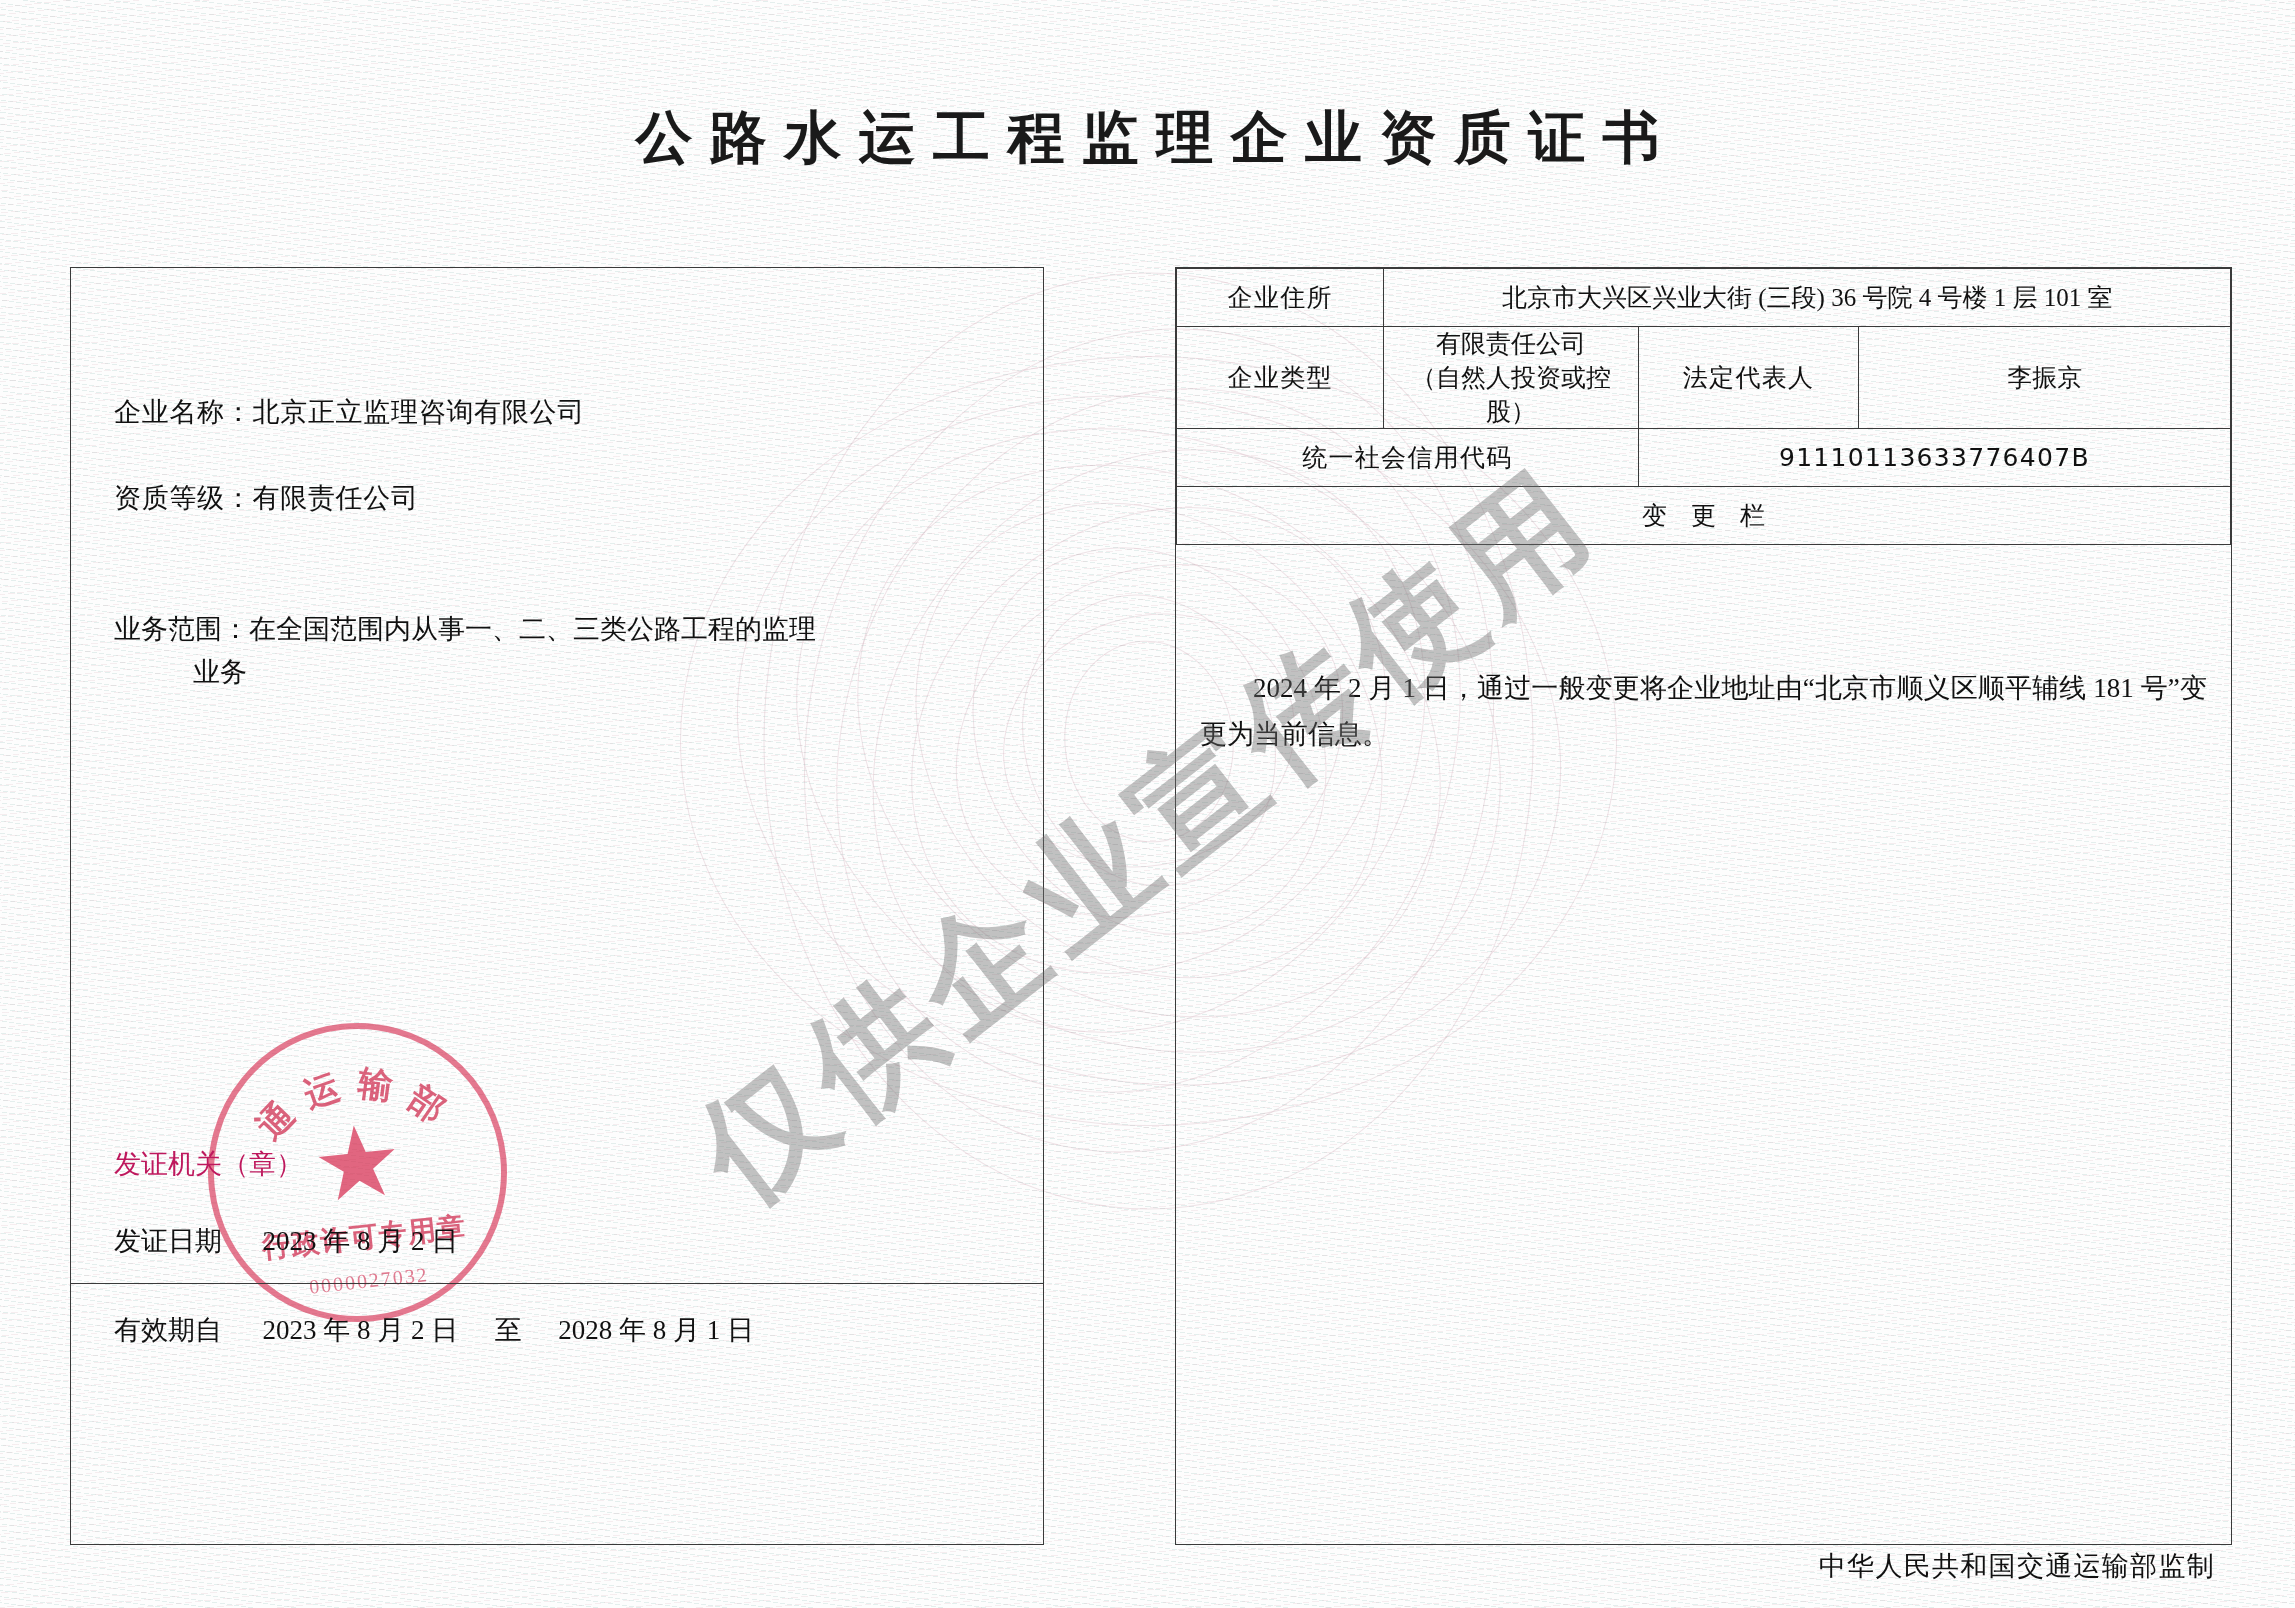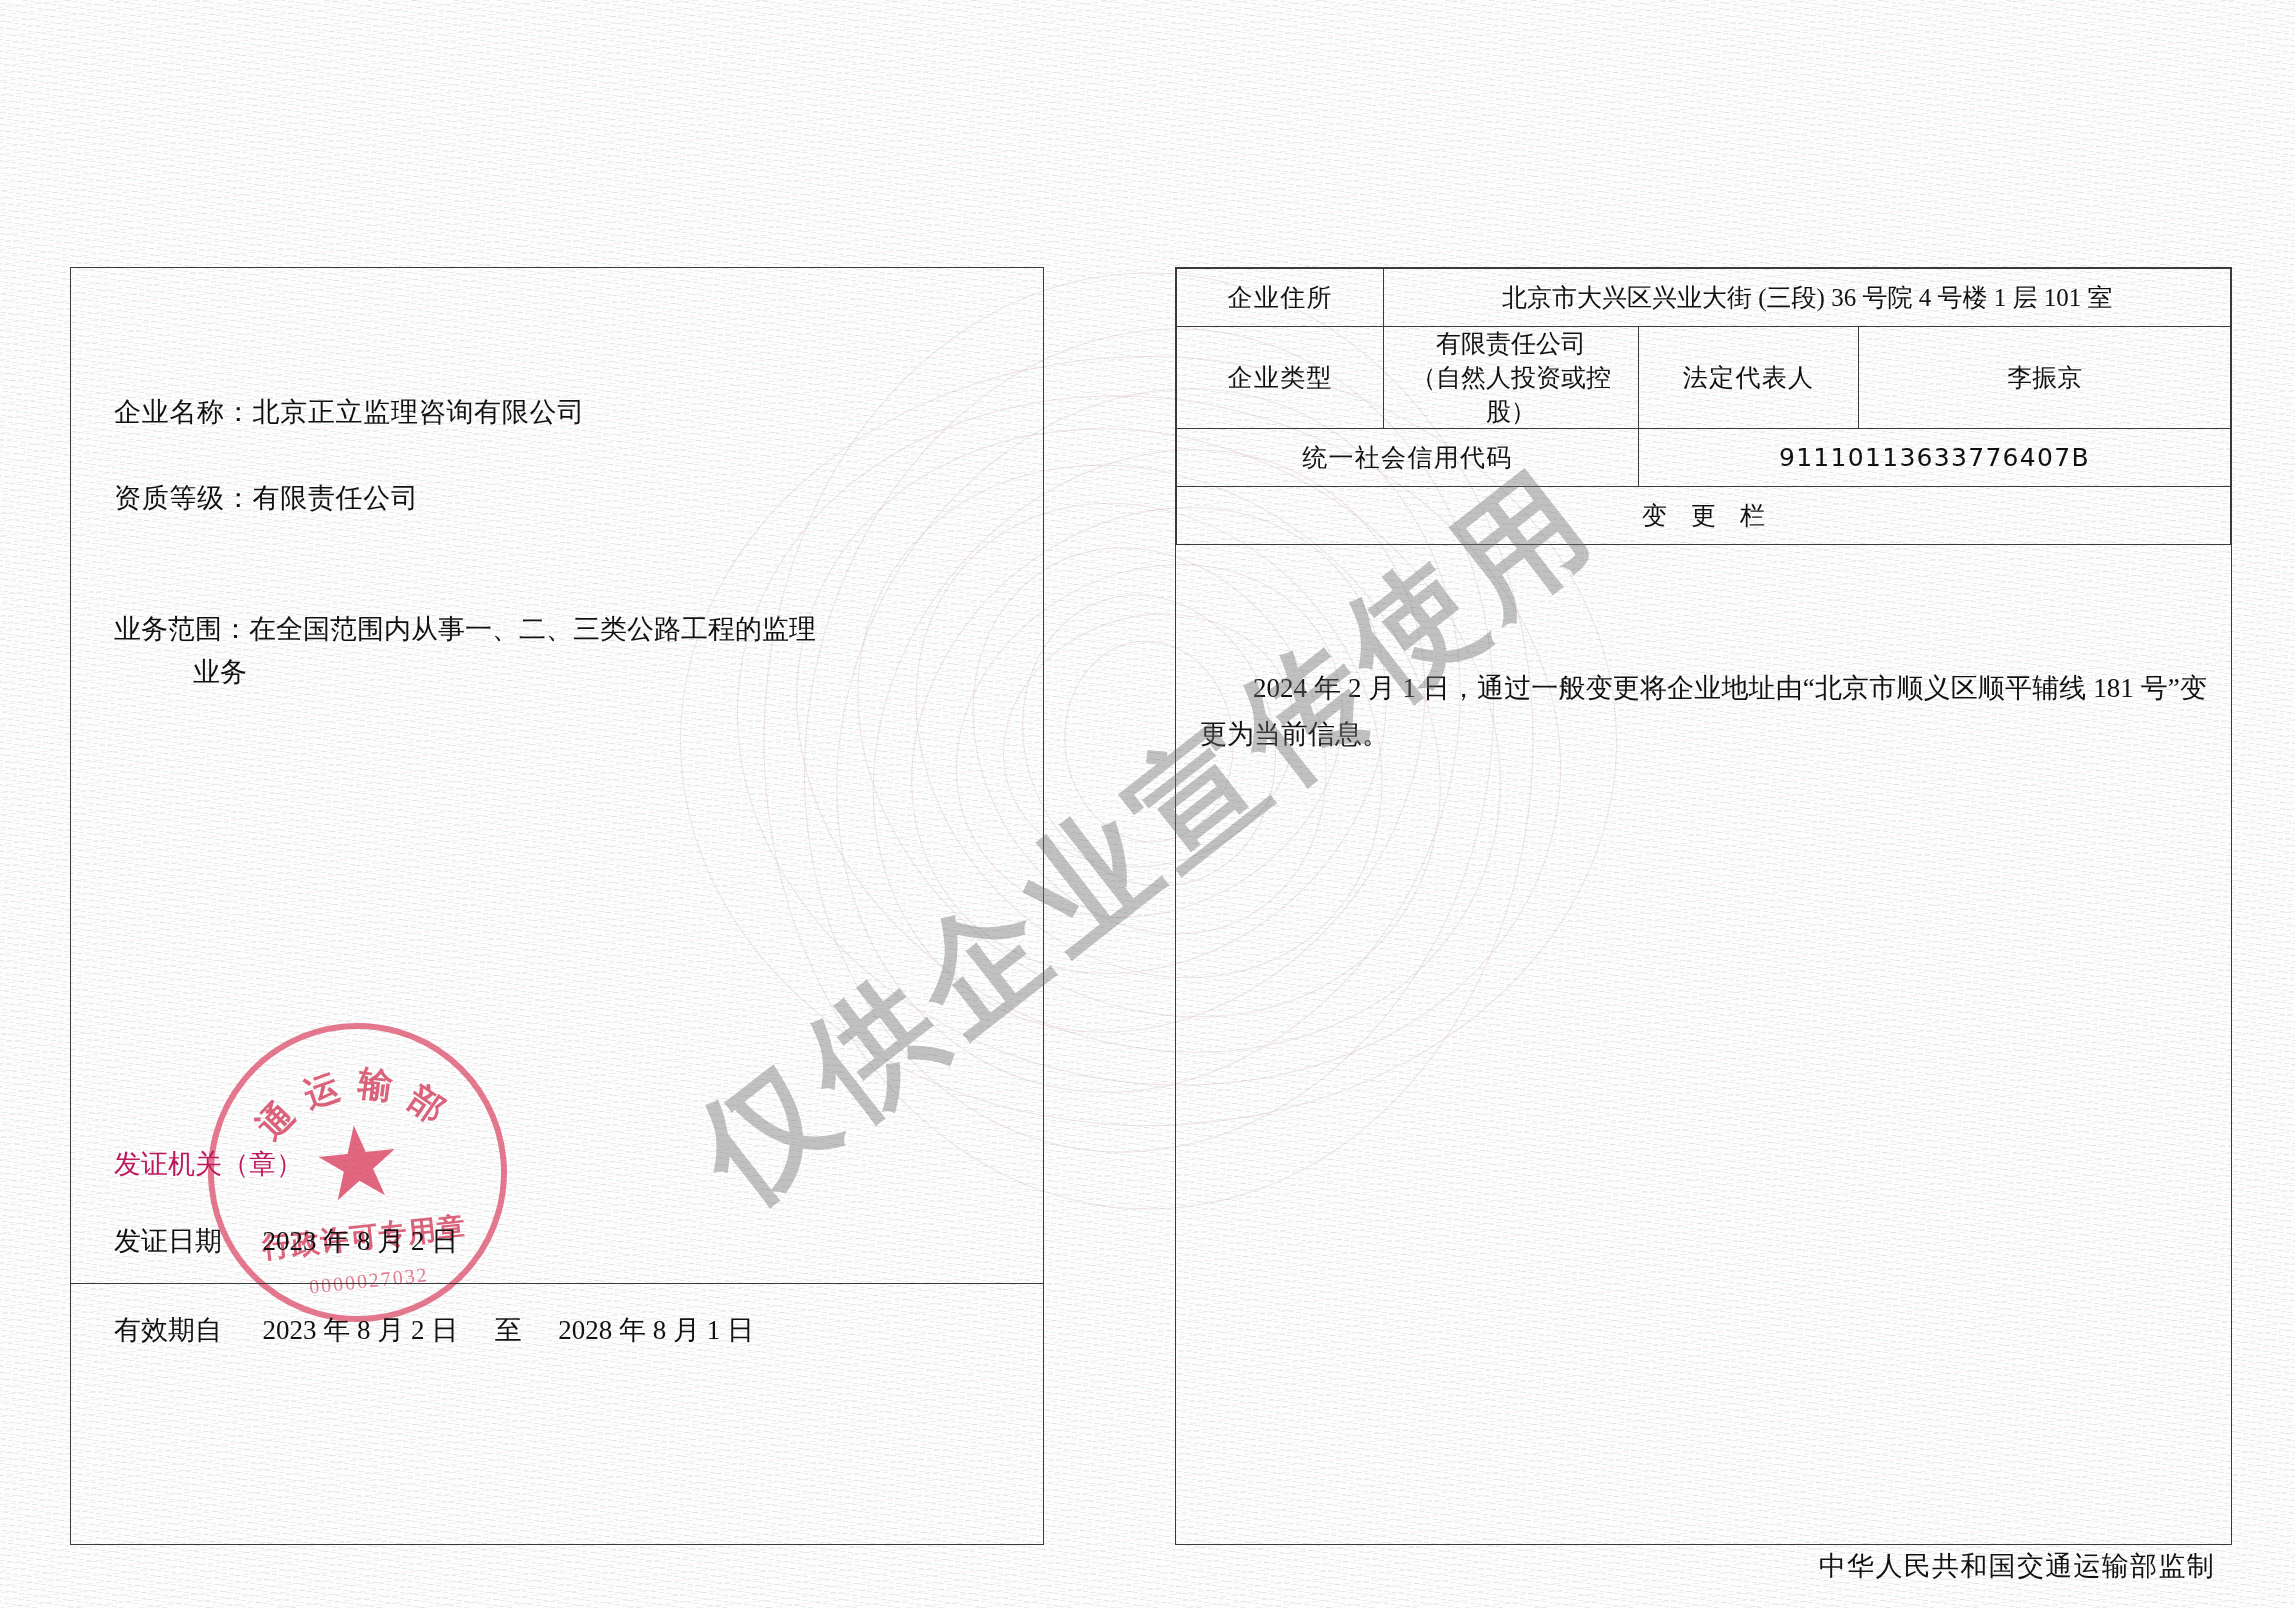--- a/index.html
+++ b/index.html
@@ -323,20 +323,21 @@
       <div class="ring" style="width:935px;height:768px;margin-left:-468px;margin-top:-384px;transform:rotate(90deg);"></div>
       <div class="ring" style="width:828px;height:681px;margin-left:-414px;margin-top:-341px;transform:rotate(102deg);"></div>
       <div class="ring" style="width:721px;height:601px;margin-left:-361px;margin-top:-301px;transform:rotate(114deg);"></div>
       <div class="ring" style="width:614px;height:514px;margin-left:-307px;margin-top:-257px;transform:rotate(126deg);"></div>
       <div class="ring" style="width:508px;height:427px;margin-left:-254px;margin-top:-214px;transform:rotate(138deg);"></div>
       <div class="ring" style="width:401px;height:334px;margin-left:-200px;margin-top:-167px;transform:rotate(150deg);"></div>
       <div class="ring" style="width:294px;height:247px;margin-left:-147px;margin-top:-124px;transform:rotate(162deg);"></div>
     </div>
   </div>
 
+  <div class="doc-title">公路水运工程监理企业资质证书</div>
 
   <div class="panel" id="left-panel">
 
 
     <div class="field-row" style="top:126px;">
       <span class="field-label">企业名称：</span><span class="field-value">北京正立监理咨询有限公司</span>
     </div>
 
     <div class="field-row" style="top:212px;">
       <span class="field-label">资质等级：</span><span class="field-value">有限责任公司</span>

